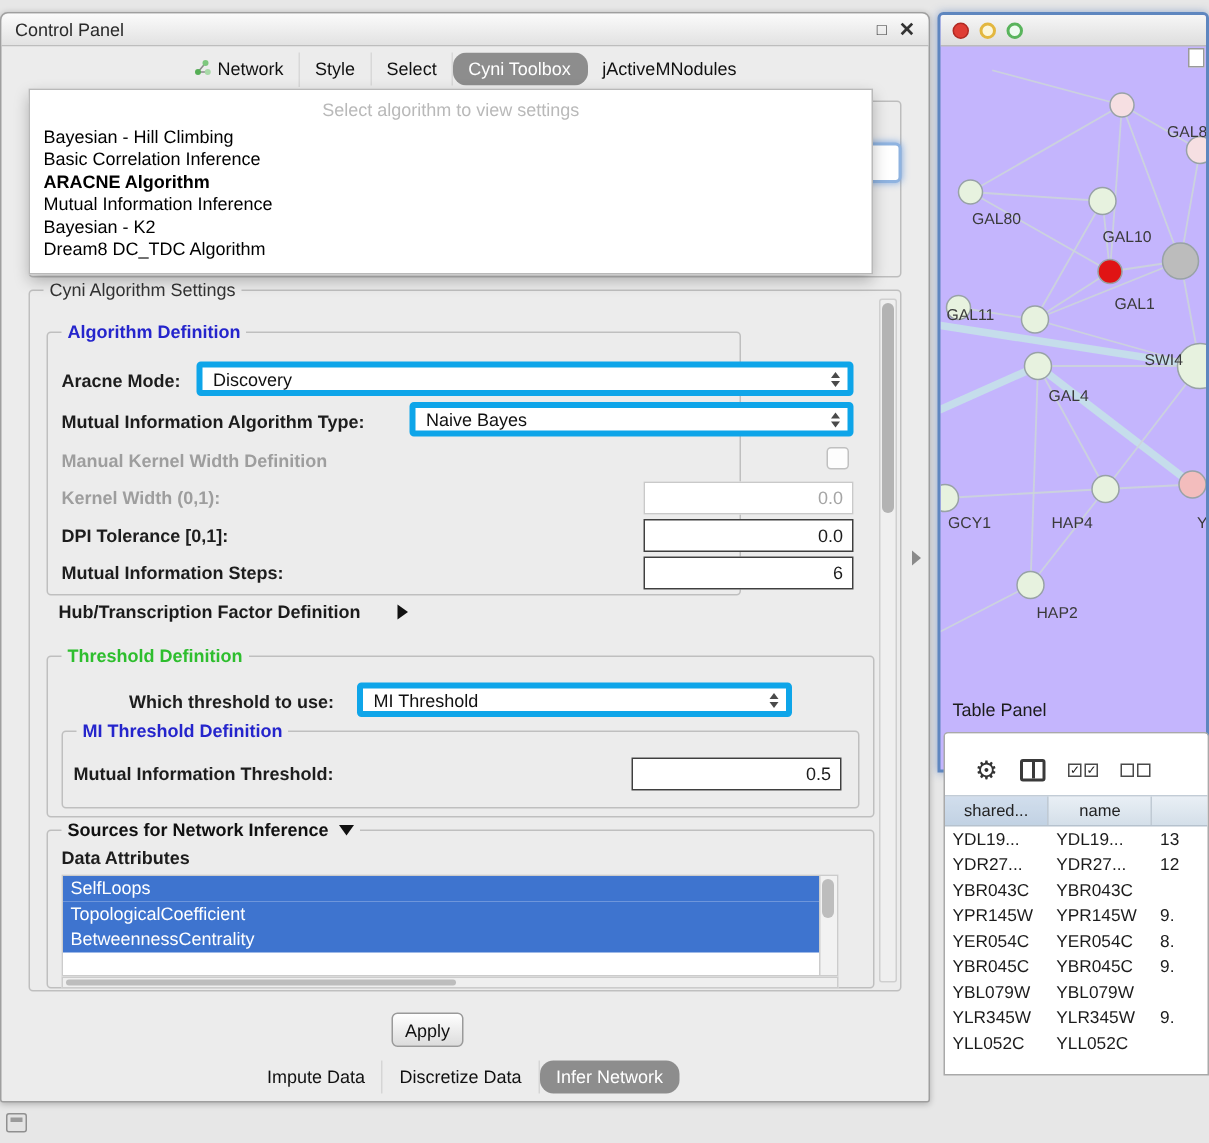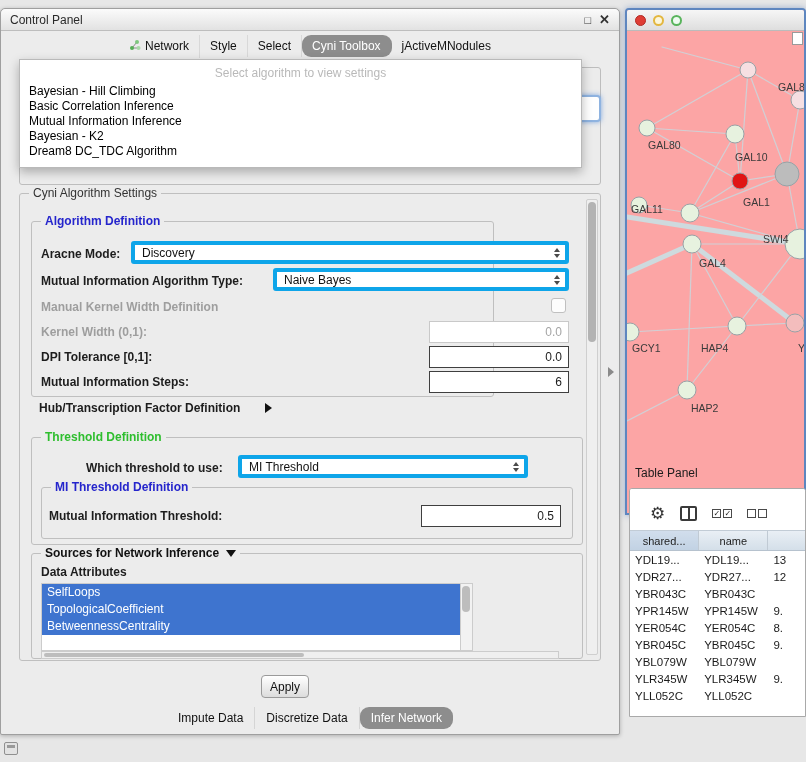--- a/index.html
+++ b/index.html
@@ -73,21 +73,21 @@
 
   .apply-btn{position:absolute;left:260px;top:666px;width:48px;height:23px;background:linear-gradient(#ffffff,#dcdcdc);
     border:1px solid #9a9a9a;border-radius:4px;font-size:12px;display:flex;align-items:center;justify-content:center;color:#111}
 
   .bottom-tabs{position:absolute;left:0;top:698px;width:100%;display:flex;justify-content:center;align-items:center}
   .btab{padding:4px 11px;font-size:12px;color:#111;border-right:1px solid #d5d5d5;white-space:nowrap}
   .btab:last-child{border-right:none}
   .btab.active{background:var(--active_tab,#8d8d8d);color:#fff;border-radius:9px;border-right-color:transparent}
 
   
-  .net-window{position:absolute;left:625px;top:8px;width:181px;height:507px;background:#fca5a5;
+  .net-window{position:absolute;left:625px;top:8px;width:181px;height:507px;background:#c4b5fd;
     border:2px solid var(--frame_blue,#5e86bf);border-radius:4px 4px 0 0;box-shadow:0 0 6px rgba(70,110,180,.5);overflow:hidden}
   .net-titlebar{height:21px;background:linear-gradient(#f6f6f6,#dedede);border-bottom:1px solid #bbb;
     display:flex;align-items:center;gap:7px;padding:0 8px}
   .light{width:11px;height:11px;border-radius:50%}
   .light.red{background:#df3d35;border:1px solid #b02a24}
   .light.yellow{background:#fcf6da;border:2px solid #e3b73f}
   .light.green{background:#eefbf0;border:2px solid #59b45c}
   .net-canvas{position:relative;width:100%;height:412px;overflow:hidden}
   .net-canvas svg{position:absolute;left:0;top:0}
   .corner-box{position:absolute;right:1px;top:1px;width:11px;height:13px;border:1px solid #9a9a9a;background:#fff}
@@ -153,20 +153,21 @@
     </div>
 
   <div class="cyni-alg-group"></div>
   <div class="alg-combo"></div>
 
   <div class="algo-popup">
     <div class="popup-hint">Select algorithm to view settings</div>
     <ul class="algo-list">
         <li>Bayesian - Hill Climbing</li>
         <li>Basic Correlation Inference</li>
+        <li class="selected">ARACNE Algorithm</li>
         <li>Mutual Information Inference</li>
         <li>Bayesian - K2</li>
         <li>Dream8 DC_TDC Algorithm</li>
       </ul>
   </div>
 
   <div class="group" style="left:18px;top:184px;width:582px;height:468px">
     <span class="gtitle plain">Cyni Algorithm Settings</span>
   </div>
 
@@ -229,21 +230,21 @@
   <div class="field" style="left:420px;top:496px;width:140px">0.5</div>
 
   <div class="group" style="left:30px;top:544px;width:552px;height:106px">
     <span class="gtitle dark-bold">
       <span>Sources for Network Inference</span>
       <span class="tri-down"></span>
     </span>
   </div>
   <span class="lbl" style="left:40px;top:556px">Data Attributes</span>
 
-  <div class="attr-list" style="left:40px;top:574px;width:432px;height:68px">
+  <div class="attr-list" style="left:40px;top:574px;width:518px;height:68px">
     <div class="attr-items">
         <div class="attr-item">SelfLoops</div>
         <div class="attr-item">TopologicalCoefficient</div>
         <div class="attr-item">BetweennessCentrality</div>
       </div>
     <div class="list-vscroll">
       <div class="thumb"></div>
     </div>
   </div>
   <div class="list-hscroll" style="left:40px;top:642px;width:518px;height:8px">

